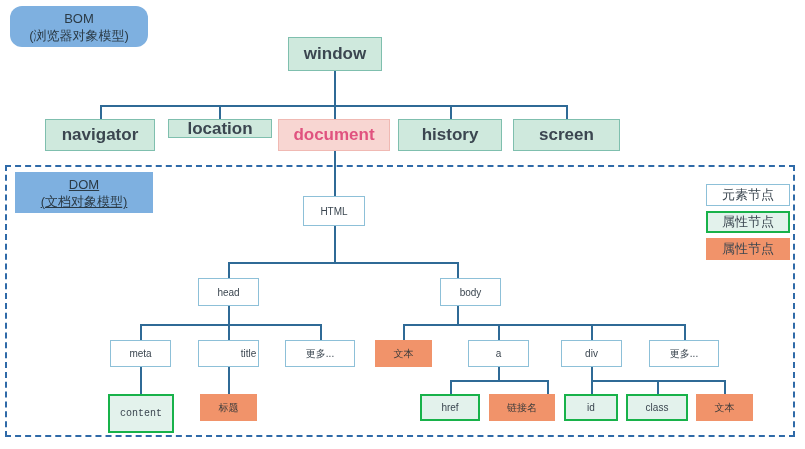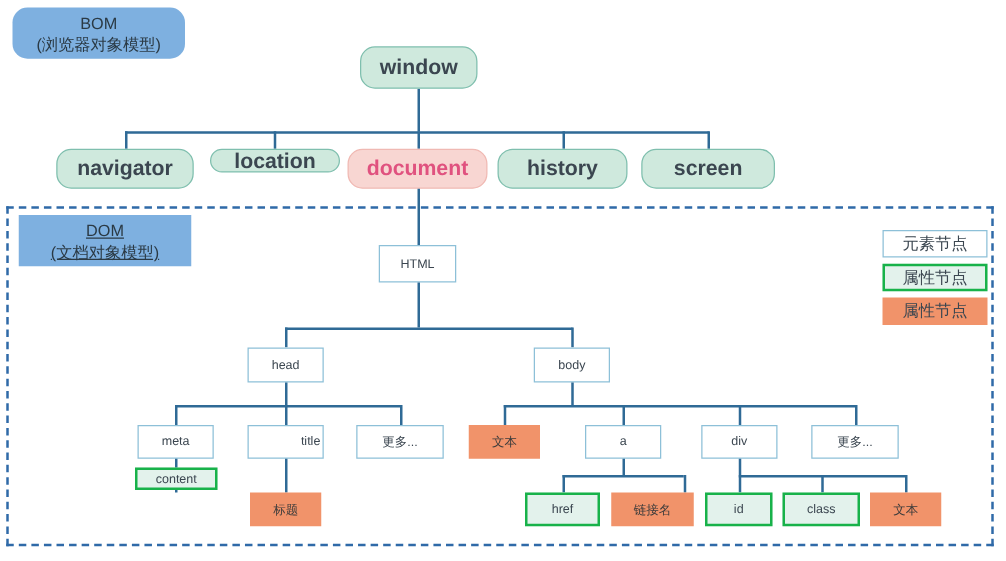--- a/index.html
+++ b/index.html
@@ -43,21 +43,21 @@
     white-space: nowrap;
   }
   #bom-label { left: 10px; top: 6px; width: 138px; height: 41px; border-radius: 12px; }
   #dom-label { left: 15px; top: 172px; width: 138px; height: 41px; text-decoration: underline; }
 
   
   .pill {
     position: absolute;
     background: #cfe9dd;
     border: 1.5px solid #7fbfae;
-    border-radius: 12px;
+    border-radius: 0;
     color: #3b4650;
     font-weight: bold;
     font-size: 17px;
     display: flex;
     align-items: center;
     justify-content: center;
     box-sizing: border-box;
     white-space: nowrap;
   }
   .pill.highlight {
@@ -159,36 +159,36 @@
   <div class="line vline" style="left:334px; top:151px; height:45px;"></div>
 
   <div class="node element" style="left:303px; top:196px; width:62px; height:30px;">HTML</div>
 
   <div class="line vline" style="left:334px; top:226px; height:36px;"></div>
   <div class="line hline" style="left:228px; top:262px; width:230px;"></div>
   <div class="line vline" style="left:228px; top:262px; height:16px;"></div>
   <div class="line vline" style="left:457px; top:262px; height:16px;"></div>
 
   <div class="node element" style="left:198px; top:278px; width:61px; height:28px;">head</div>
-  <div class="node element" style="left:427px; top:278px; width:61px; height:28px;">body</div>
+  <div class="node element" style="left:440px; top:278px; width:61px; height:28px;">body</div>
 
   <div class="line vline" style="left:228px; top:306px; height:18px;"></div>
   <div class="line hline" style="left:140px; top:324px; width:180px;"></div>
   <div class="line vline" style="left:140px; top:324px; height:16px;"></div>
   <div class="line vline" style="left:228px; top:324px; height:16px;"></div>
   <div class="line vline" style="left:320px; top:324px; height:16px;"></div>
 
   <div class="node element" style="left:110px; top:340px; width:61px; height:27px;">meta</div>
   <div class="node element" style="left:198px; top:340px; width:61px; height:27px;padding-left:40px;">title</div>
   <div class="node element" style="left:285px; top:340px; width:70px; height:27px;">更多...</div>
 
   <div class="line vline" style="left:140px; top:367px; height:27px;"></div>
   <div class="line vline" style="left:228px; top:367px; height:27px;"></div>
 
-  <div class="node attribute" style="left:108px; top:374px; width:66px; height:18px;">content</div>
+  <div class="node attribute" style="left:108px; top:394px; width:66px; height:39px;font-family:Liberation Mono, monospace;">content</div>
   <div class="node text" style="left:200px; top:394px; width:57px; height:27px;">标题</div>
 
   <div class="line vline" style="left:457px; top:306px; height:18px;"></div>
   <div class="line hline" style="left:403px; top:324px; width:281px;"></div>
   <div class="line vline" style="left:403px; top:324px; height:16px;"></div>
   <div class="line vline" style="left:498px; top:324px; height:16px;"></div>
   <div class="line vline" style="left:591px; top:324px; height:16px;"></div>
   <div class="line vline" style="left:684px; top:324px; height:16px;"></div>
 
   <div class="node text" style="left:375px; top:340px; width:57px; height:27px;">文本</div>

